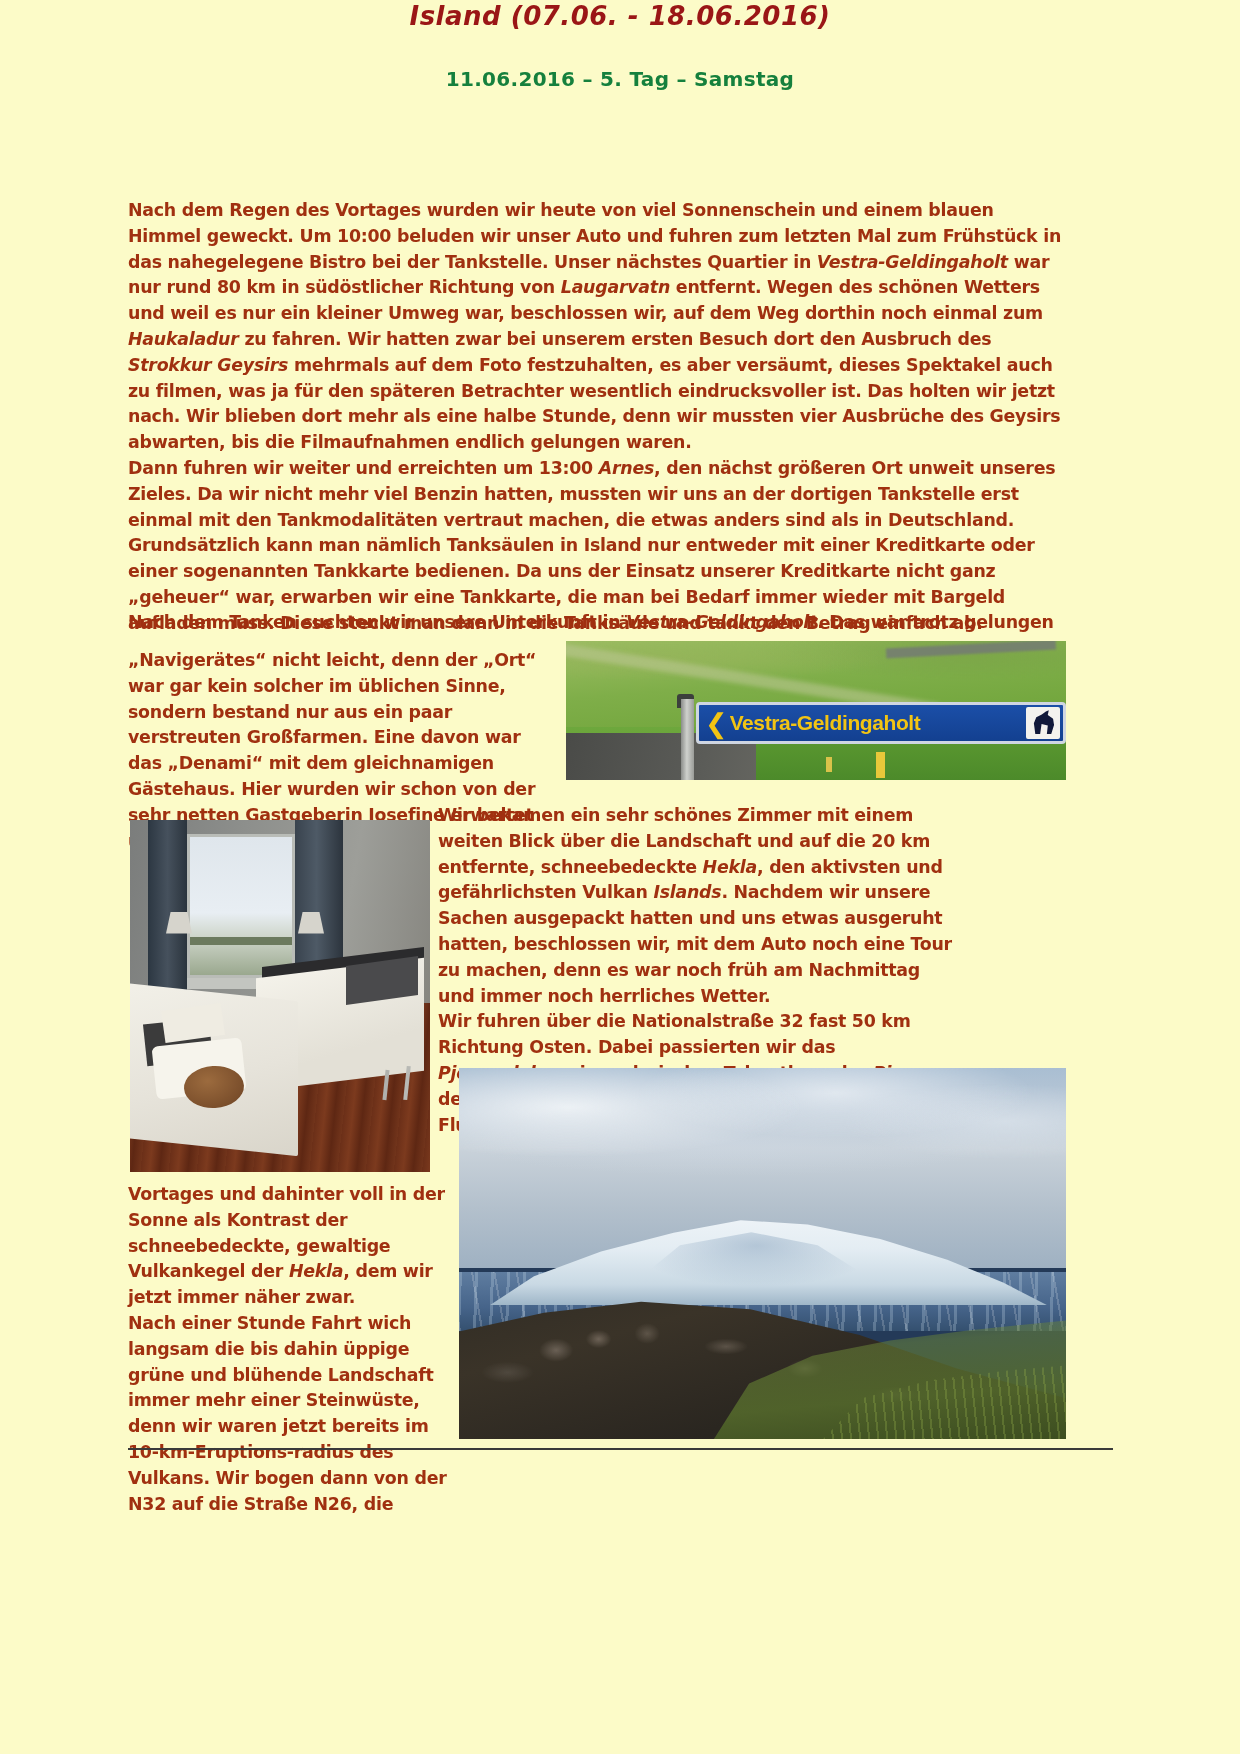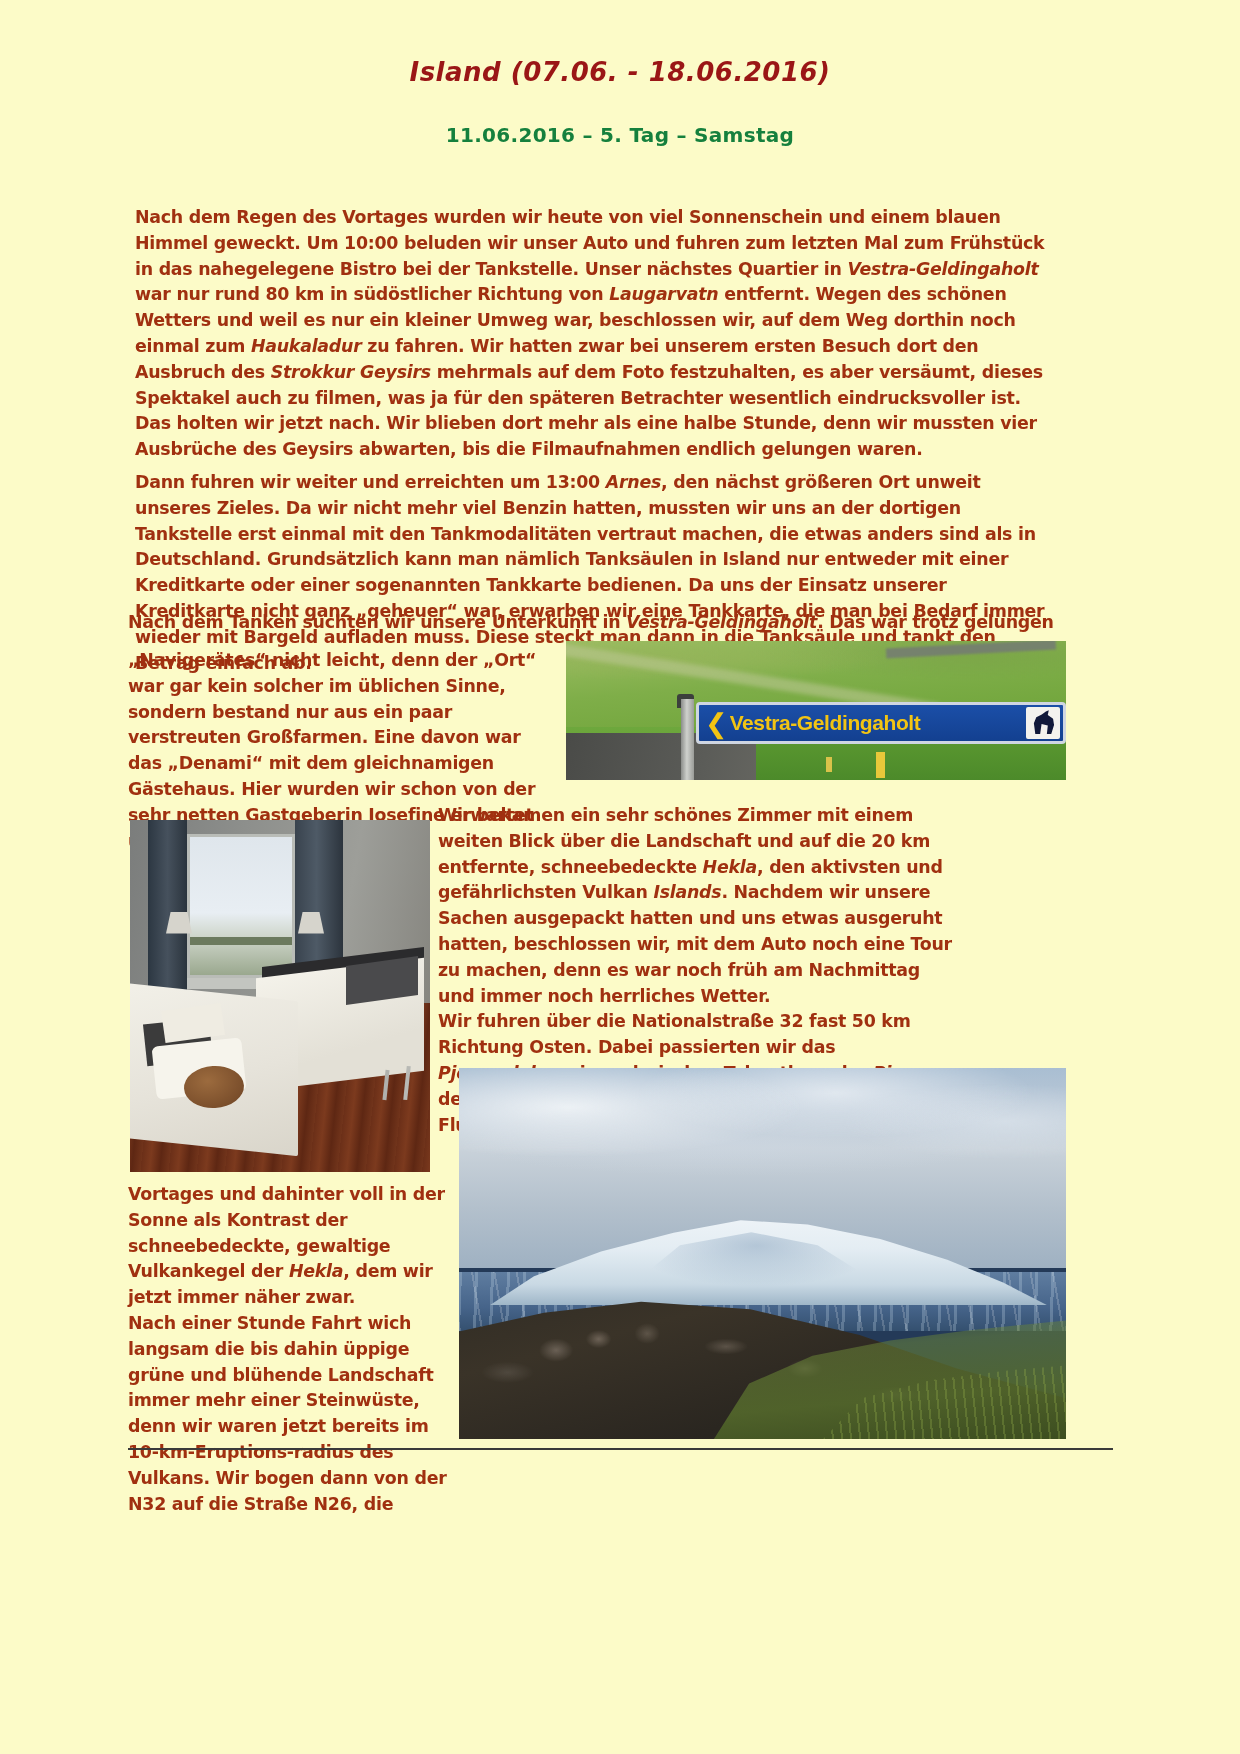--- a/index.html
+++ b/index.html
@@ -17,21 +17,20 @@
     position: relative;
     width: 1240px;
     height: 1754px;
     background: #fcfbc8;
     box-sizing: border-box;
   }
 
   
   .header {
     text-align: center;
-    padding-top: 56px;
   }
   .title-line1 {
     color: #9a1616;
     font-family: "DejaVu Sans", sans-serif;
     font-size: 26px;
     font-weight: bold;
     font-style: italic;
     letter-spacing: 0.5px;
     line-height: 1.25;
   }
@@ -72,21 +71,21 @@
     font-style: italic;
   }
 
   .block-main {
     position: absolute;
     left: 128px;
     top: 198px;
     width: 938px;
   }
   .block-main p {
-    margin: 7px;
+    margin: 0;
   }
 
   .block-nachtanken {
     position: absolute;
     left: 128px;
     top: 610px;
     width: 938px;
   }
 
   

